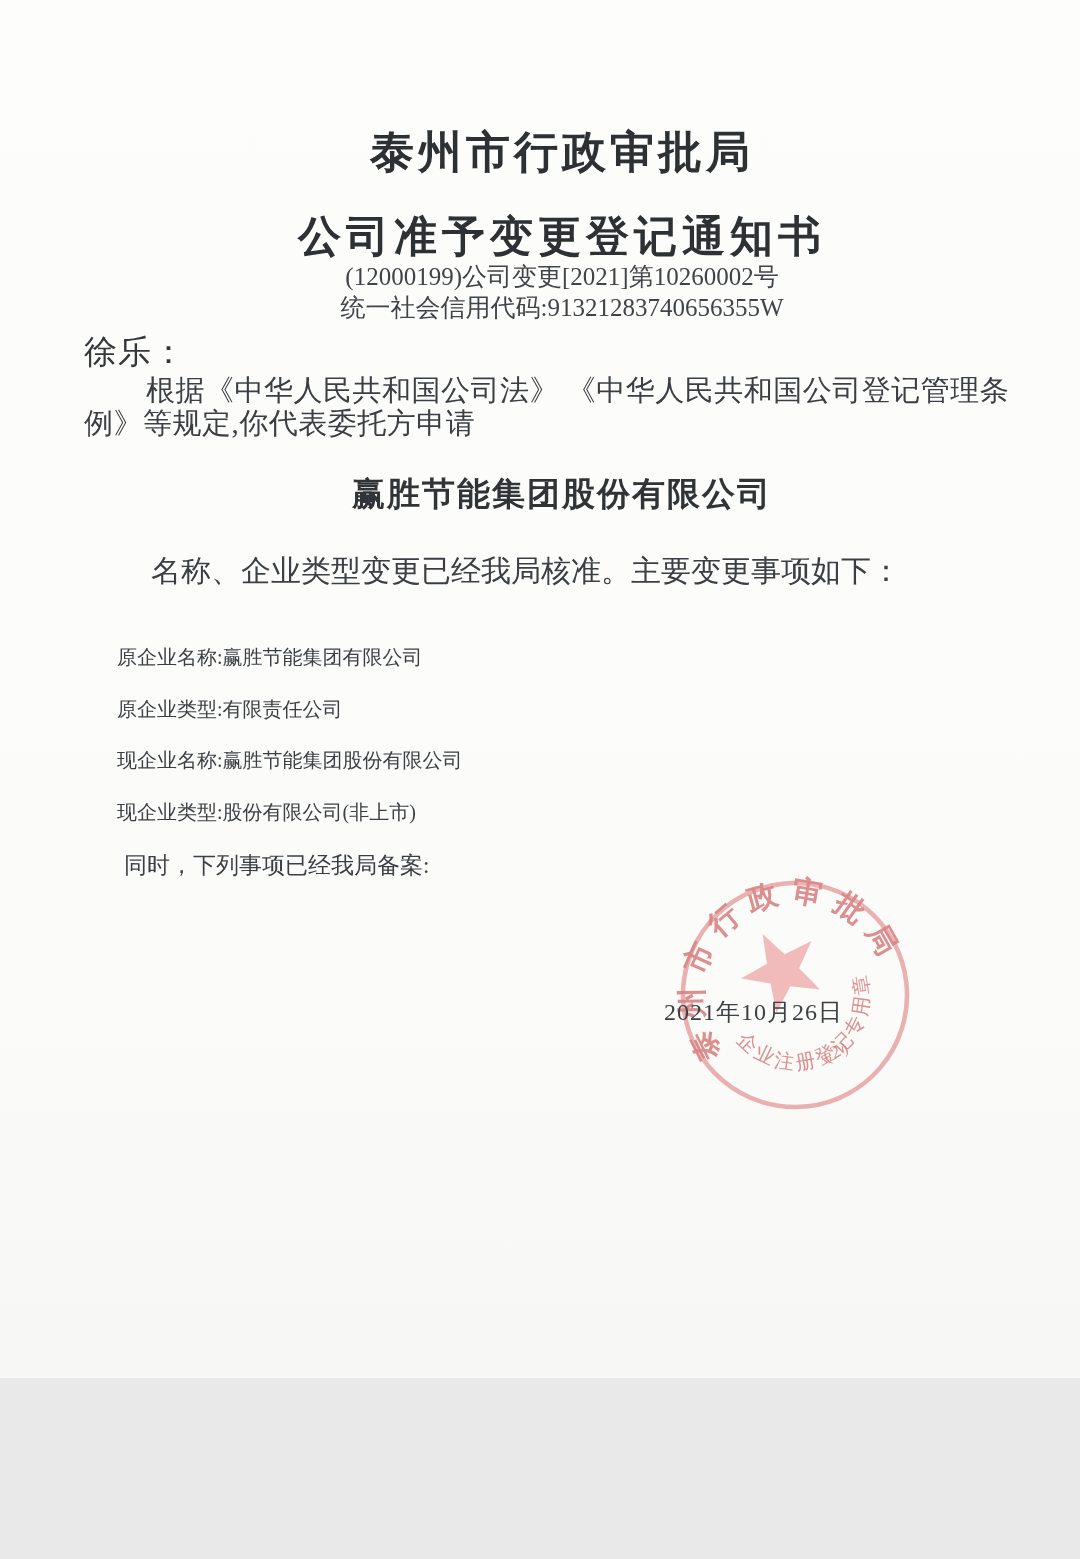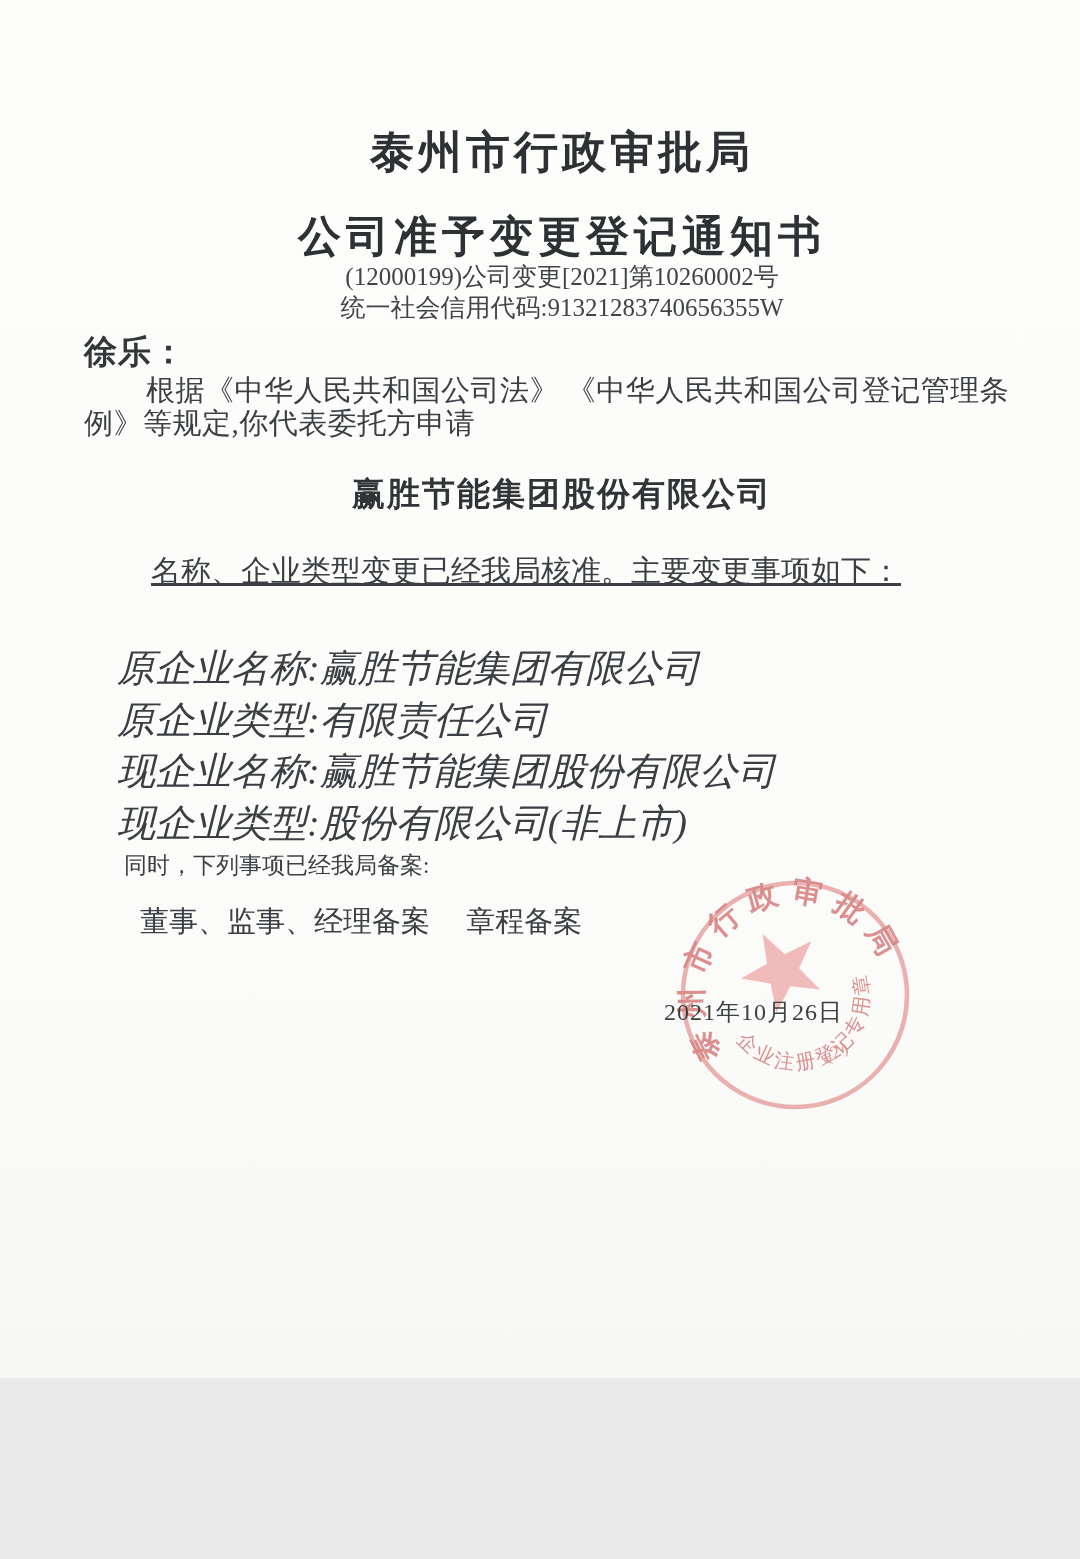--- a/index.html
+++ b/index.html
@@ -13,26 +13,26 @@
     color:#3b3f43;
   }
   .abs{position:absolute;line-height:1.25;white-space:pre;}
   .centered{left:0;width:1080px;text-align:center;white-space:pre;}
   .shift{transform:translateX(22px);}
   .sans{font-family:"Liberation Sans","DejaVu Sans",sans-serif;}
   .authority{top:124px;font-size:44px;font-weight:700;letter-spacing:4px;color:#2d3134;}
   .doc-title{top:210px;font-size:43px;font-weight:700;letter-spacing:5px;color:#2d3134;}
   .doc-number{top:261px;font-size:25px;color:#404448;}
   .credit-code{top:292px;font-size:25px;color:#404448;}
-  .addressee{left:84px;top:331px;font-size:33px;font-weight:700;color:#33373a;letter-spacing:1px;}
+  .addressee{left:84px;top:331px;font-size:33px;font-weight:400;color:#33373a;letter-spacing:1px;}
   .intro1{left:146px;top:372px;font-size:29px;letter-spacing:0.5px;}
   .intro2{left:84px;top:405px;font-size:29px;letter-spacing:0.5px;}
   .company{top:473px;font-size:33px;font-weight:700;letter-spacing:2px;color:#303437;}
-  .approval{left:151px;top:552px;font-size:30px;text-decoration:underline;}
-  .item{left:117px;font-size:38px;font-style:italic;}
+  .approval{left:151px;top:552px;font-size:30px;}
+  .item{left:117px;font-size:20px;}
   .item-1{top:645px;}
   .item-2{top:697px;text-align:center;}
   .item-3{top:748px;}
   .item-4{top:800px;}
   .filing{left:124px;top:852px;font-size:23px;}
   .filing-items{left:140px;top:903px;font-size:29px;}
   .license{left:168px;top:953px;font-size:29px;}
   .issue-date{left:664px;top:997px;font-size:24px;color:#3c4043;letter-spacing:1px;z-index:3;}
   .seal-svg{position:absolute;left:655px;top:855px;z-index:2;filter:blur(0.5px);}
   .footer{top:1447px;left:0;width:1080px;display:flex;justify-content:center;gap:40px;
@@ -64,21 +64,20 @@
   <div class="abs item item-1">原企业名称:赢胜节能集团有限公司</div>
 
   <div class="abs item item-2">原企业类型:有限责任公司</div>
 
   <div class="abs item item-4">现企业类型:股份有限公司(非上市)</div>
 
   <div class="abs item item-3">现企业名称:赢胜节能集团股份有限公司</div>
 
   <div class="abs filing">同时，下列事项已经我局备案:</div>
 
-  <div class="abs filing-items">董事、监事、经理备案　 章程备案</div>
 
 
   <div class="abs issue-date">2021年10月26日</div>
 
   <svg class="seal-svg" width="280" height="280" viewBox="0 0 280 280">
     <g transform="rotate(-28 140 140)" opacity="0.82">
       <circle cx="140" cy="140" r="112" fill="none" stroke="#dd8181" stroke-width="4.5" opacity="0.75"></circle>
       <path id="sealTopArc" d="M 48.4 156.1 A 93 93 0 1 1 231.6 156.1" fill="none"></path>
       <path id="sealBottomArc" d="M 66.3 146.4 A 74 74 0 0 0 213.7 146.4" fill="none"></path>
       <text font-size="30" letter-spacing="11" fill="#d06a6a" opacity="0.9" font-family="Liberation Serif, serif" font-weight="bold">

